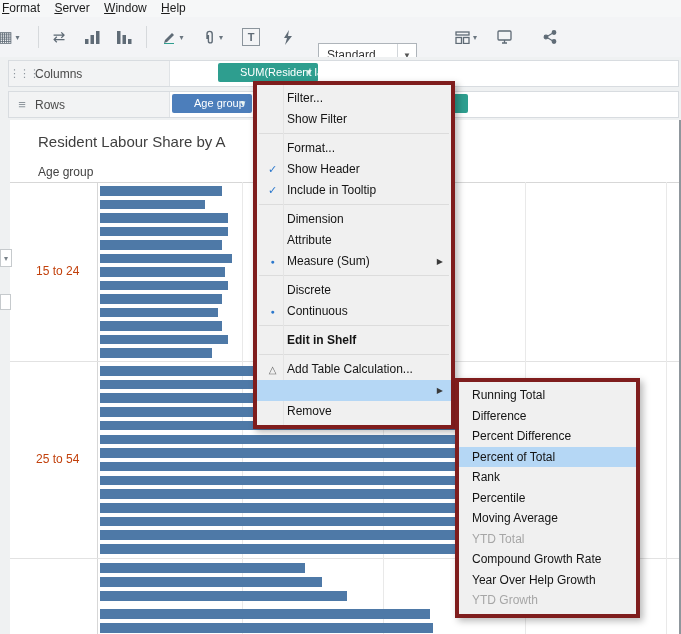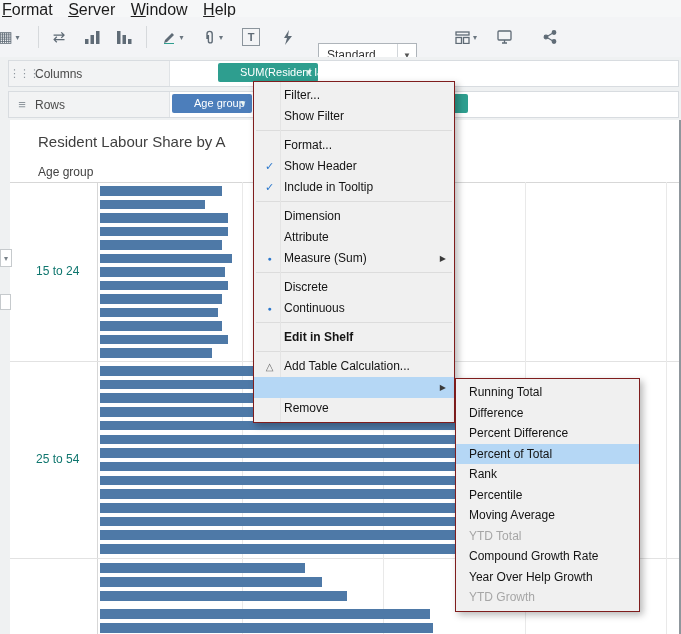--- a/index.html
+++ b/index.html
@@ -1,21 +1,21 @@
 <!DOCTYPE html>
 <html><head>
 <meta charset="utf-8">
 <style>
   html,body{margin:0;padding:0;background:#fff;}
   #app{position:relative;width:681px;height:634px;overflow:hidden;background:#fff;
        font-family:"Liberation Sans",sans-serif;-webkit-font-smoothing:antialiased;}
 
   
   .menubar{position:absolute;top:0;left:0;right:0;height:17px;background:#f6f7f8;
-           font-size:16px;color:#1c1c1c;white-space:nowrap;}
+           font-size:12px;color:#1c1c1c;white-space:nowrap;}
   .menu-item{display:inline-block;padding:1px 9px 0 2px;}
   .menu-item::first-letter{text-decoration:underline;}
 
   
   .toolbar{position:absolute;top:17px;left:0;right:0;height:40px;background:#f3f4f6;
            border-bottom:1px solid #cfd3d7;}
   .tbi{position:absolute;top:8px;height:24px;display:flex;align-items:center;justify-content:center;
        color:#5f6b76;font-size:15px;}
   .tbi svg{display:block;}
   .tb-sep{position:absolute;top:9px;width:1px;height:22px;background:#d6d9dc;}
@@ -45,27 +45,27 @@
   .left-strip{position:absolute;left:0;top:120px;width:10px;bottom:0;background:#eff1f2;}
   .frag{position:absolute;background:#fff;border:1px solid #c6cacd;color:#7a838a;
         font-size:8px;display:flex;align-items:center;justify-content:center;}
   .sheet-bg{position:absolute;top:120px;left:10px;right:2px;bottom:0;background:#fff;}
   .sheet-right-edge{position:absolute;right:0;top:120px;width:2px;bottom:0;background:#8f969c;}
   .sheet-title{position:absolute;left:38px;top:133px;font-size:15px;color:#3f3f3f;}
   .col-header{position:absolute;left:38px;top:165px;font-size:12px;color:#424242;}
   .hline{position:absolute;height:1px;background:#d7d7d7;}
   .vline{position:absolute;width:1px;background:#d7d7d7;}
   .bandline{position:absolute;left:10px;right:2px;height:1px;background:#e2e2e2;z-index:1;}
-  .row-label{position:absolute;left:36px;font-size:12px;color:#0f766e;z-index:2;}
+  .row-label{position:absolute;left:36px;font-size:12px;color:#c2410c;z-index:2;}
   #chart-pane{position:absolute;inset:0;z-index:2;pointer-events:none;}
   .bar{position:absolute;left:100px;height:9.5px;}
   .gridline{position:absolute;top:182px;bottom:0;width:1px;background:#e9e9e9;}
 
   
-  .menu{position:absolute;background:#f0f0f0;border:1px solid #7f1d1d;
+  .menu{position:absolute;background:#f0f0f0;border:4px solid #7f1d1d;
         box-shadow:3px 3px 7px rgba(0,0,0,.28);font-size:12px;color:#141414;
         padding:3px 0;box-sizing:border-box;}
   #ctx-menu{left:253px;top:81px;width:202px;z-index:20;}
   #ctx-menu .gutline{position:absolute;top:0;bottom:0;left:26px;width:1px;background:#e4e4e4;}
   .mi{position:relative;height:21px;line-height:21px;padding-left:30px;white-space:nowrap;}
   .mi.hl{background:#b5d7f5;}
   .mi.bold{font-weight:bold;}
   .gicon{position:absolute;left:8px;top:0;width:15px;text-align:center;line-height:21px;}
   .check{color:#2a77cc;font-size:11px;}
   .radio{color:#2a77cc;font-size:7px;}

